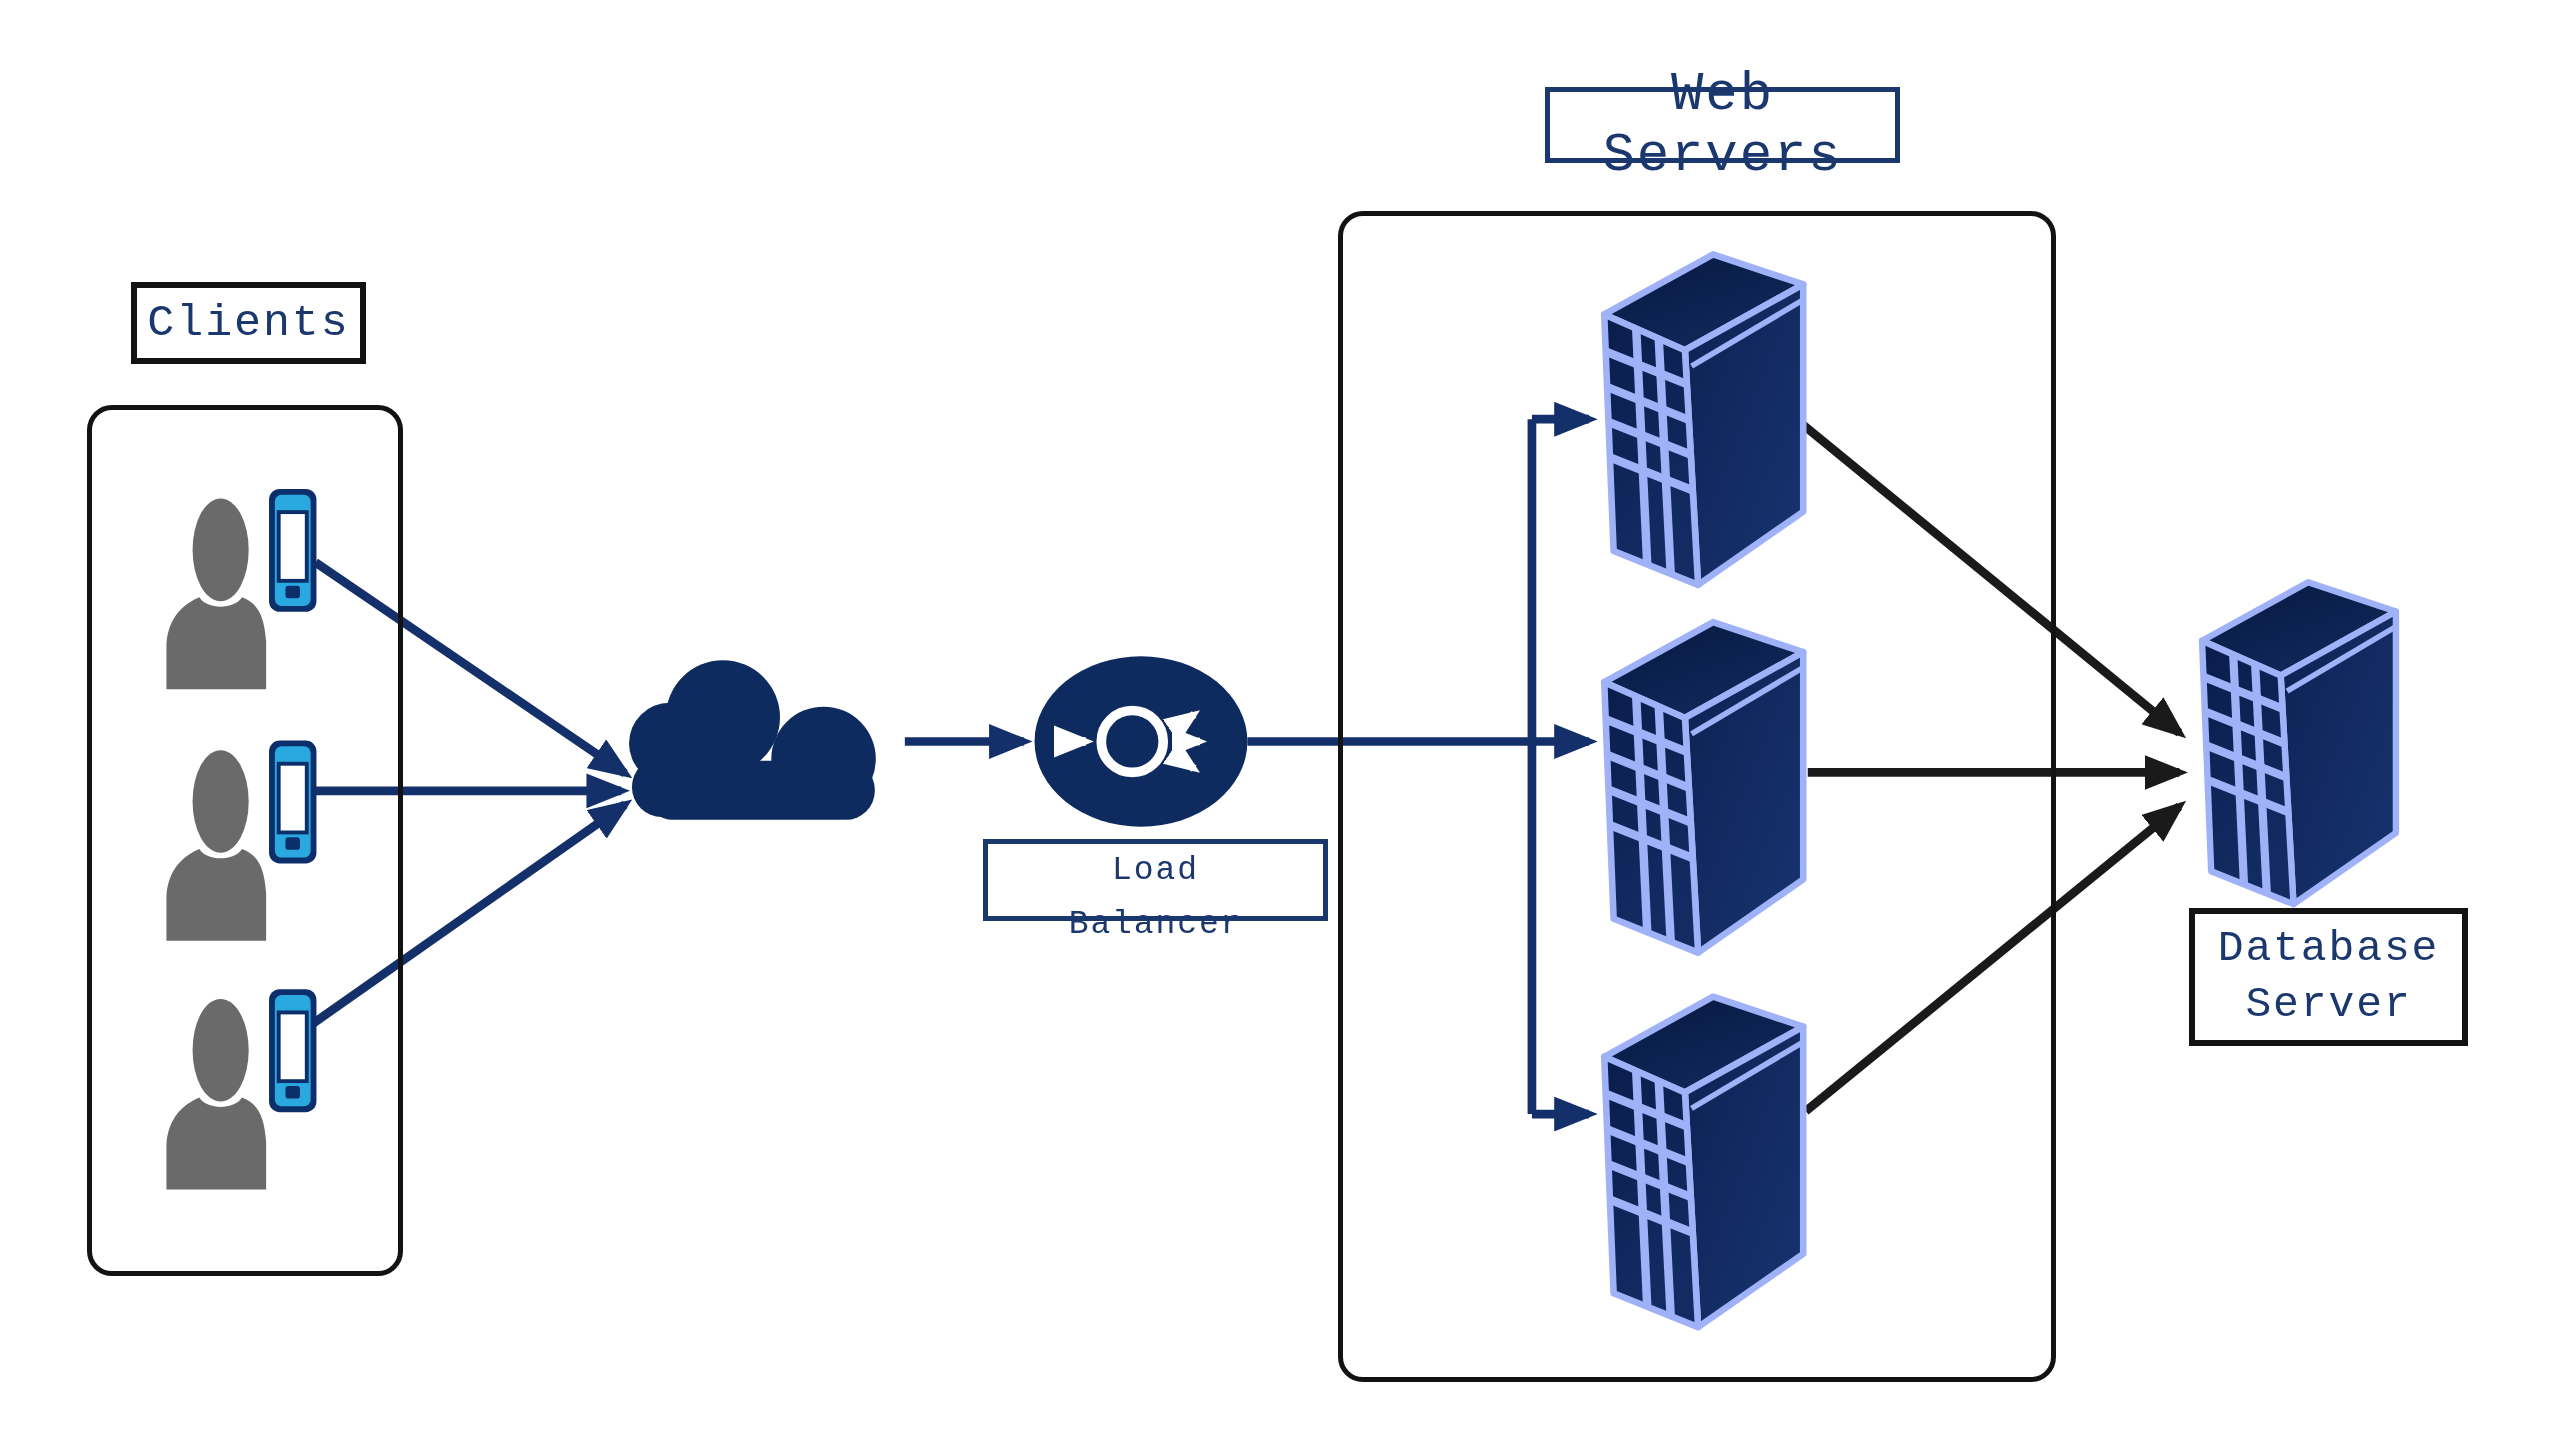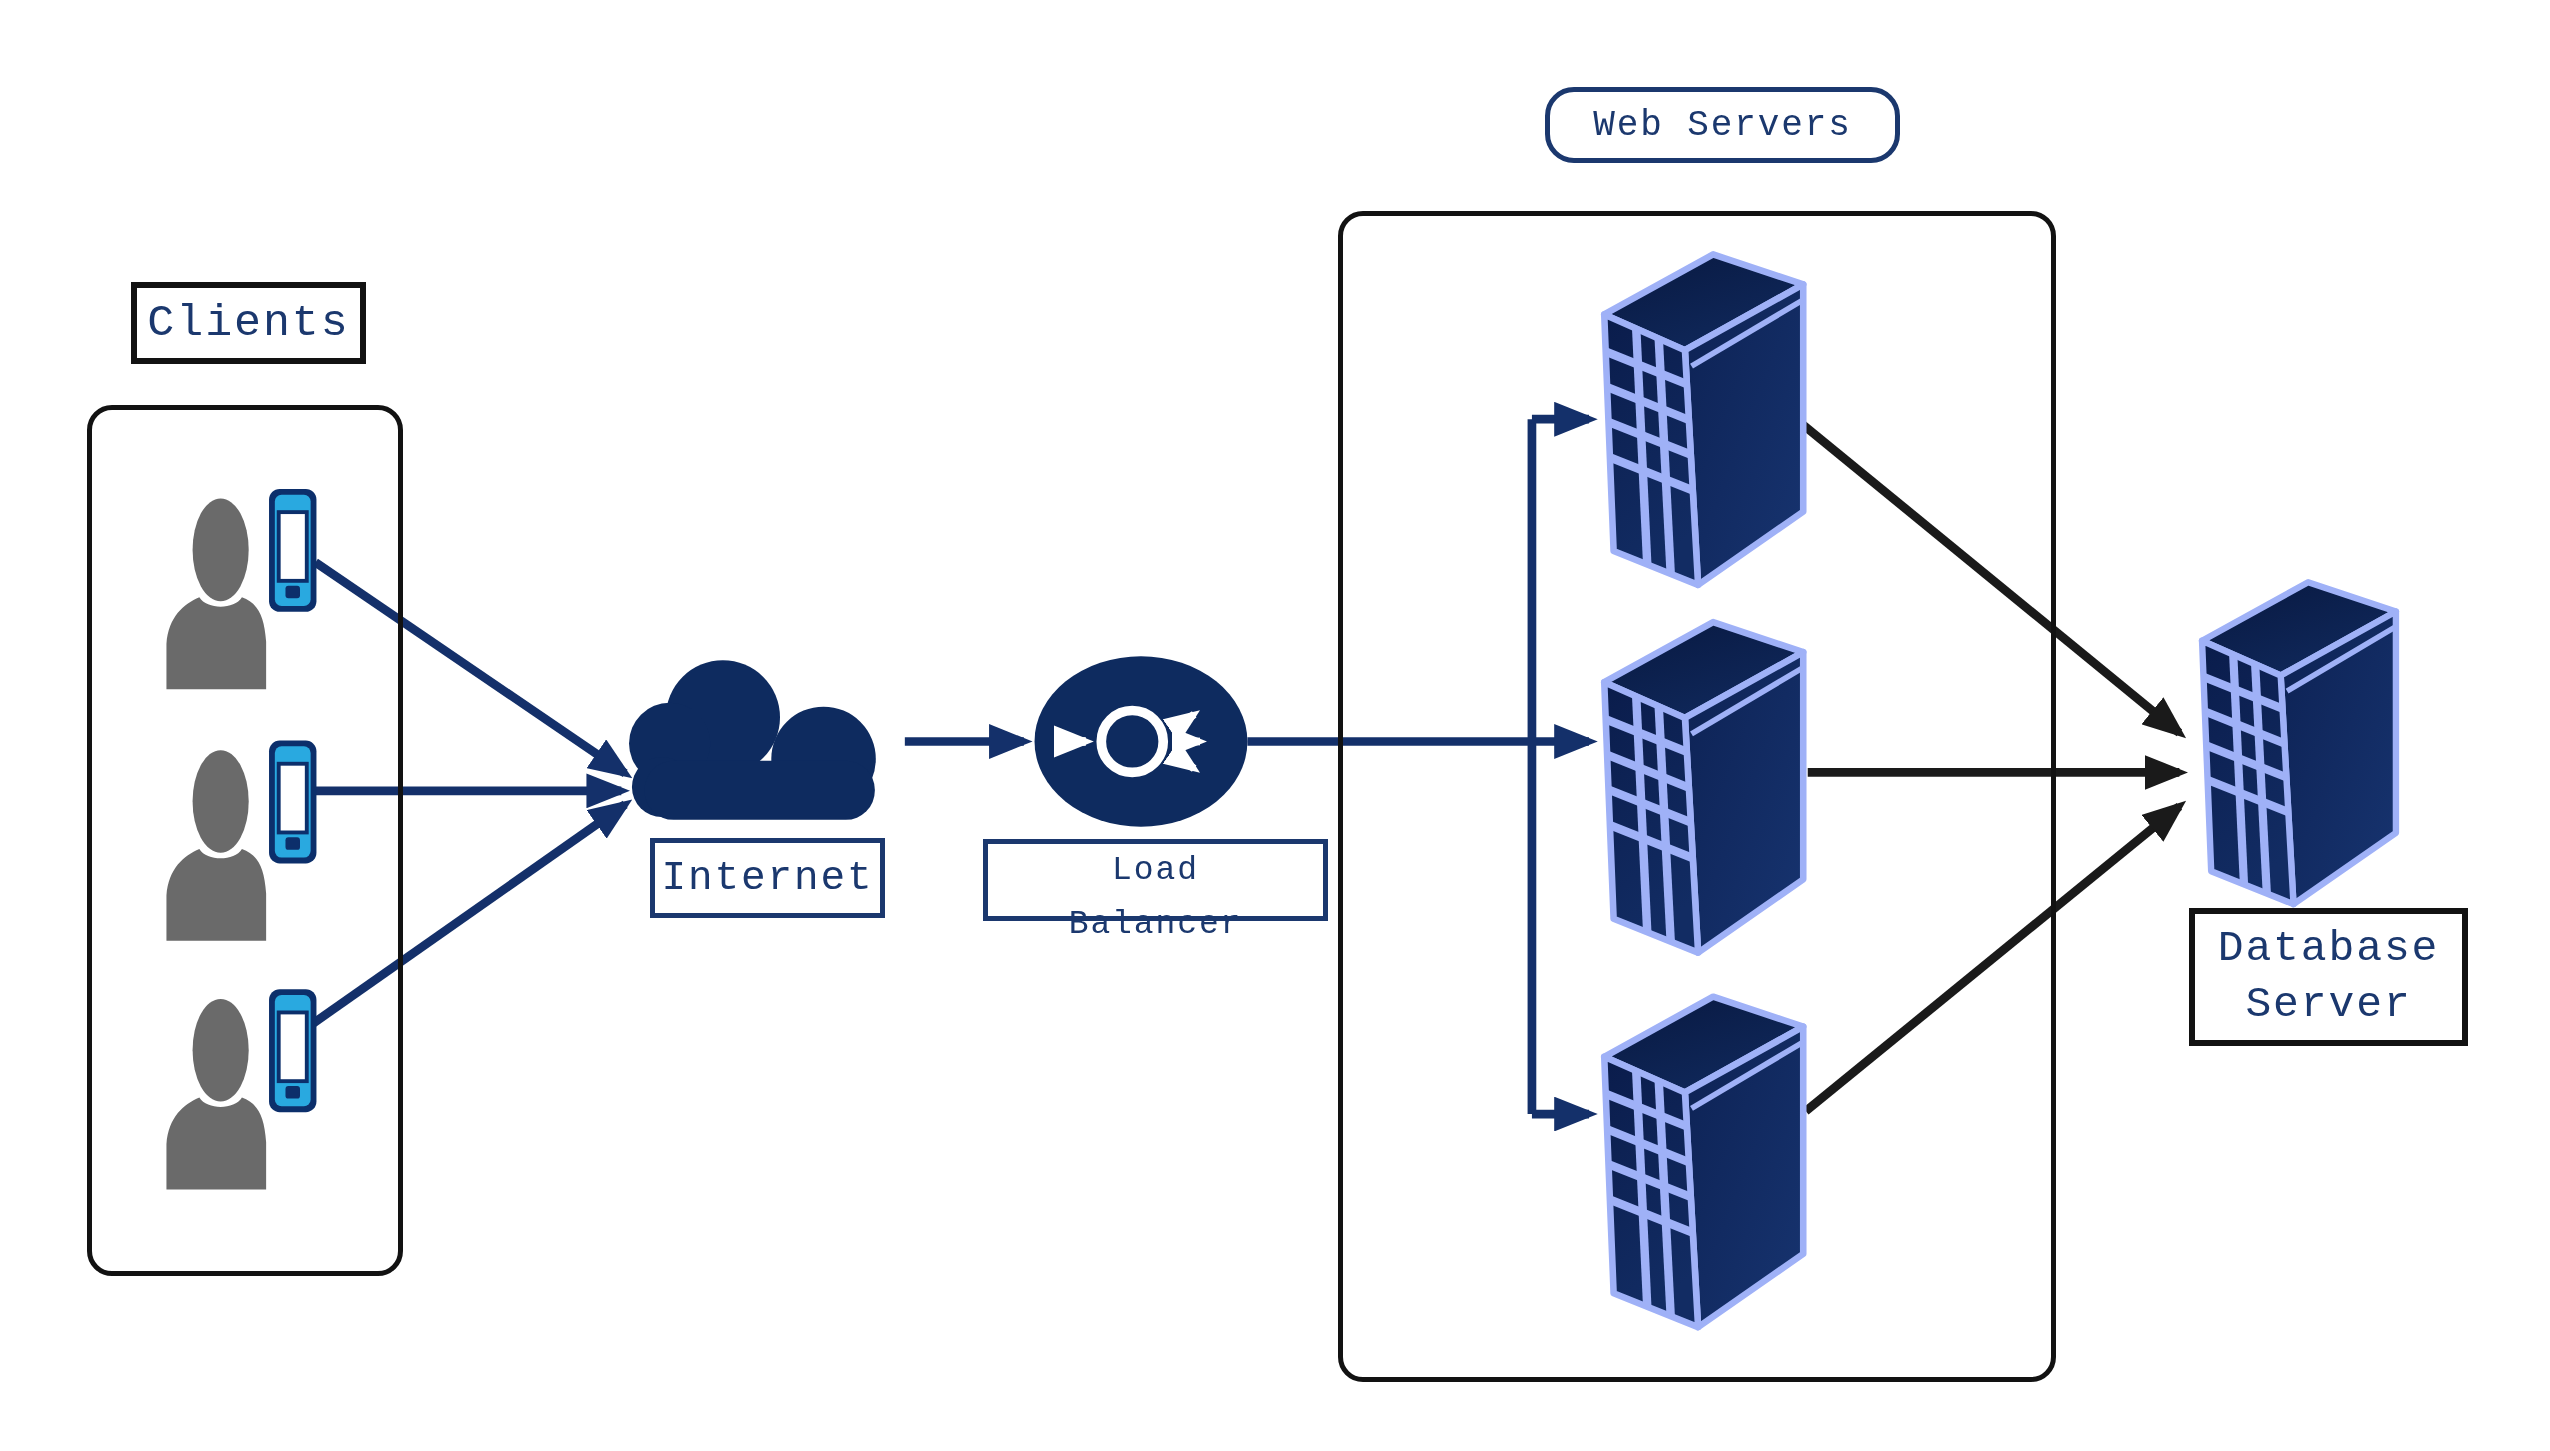--- a/index.html
+++ b/index.html
@@ -9,21 +9,21 @@
   .group-box{position:absolute;border:5.8px solid #121212;border-radius:25px;background:transparent;}
   .label-box{position:absolute;display:flex;align-items:center;justify-content:center;
              text-align:center;color:#1B386E;background:transparent;white-space:pre-line;
              letter-spacing:1.9px;}
   .label-navy{border:5.8px solid #1B386E;}
   .label-black{border:6.8px solid #121212;}
   .lbl-clients{left:131px;top:282px;width:223px;height:70px;font-size:45px;text-align:center;}
   .lbl-internet{left:650px;top:838px;width:225px;height:70px;font-size:41px;}
   .lbl-lb{left:983px;top:839px;width:335px;height:72px;font-size:33px;line-height:54px;
           align-items:flex-start;overflow:visible;}
-  .lbl-ws{left:1545px;top:87px;width:345px;height:66px;font-size:36px;border-radius:29px;}
+  .lbl-ws{left:1545px;top:87px;width:345px;height:66px;font-size:54px;}
   .lbl-db{left:2189px;top:908px;width:267px;height:126px;font-size:43px;line-height:56px;}
   .box-clients{left:87px;top:405px;width:306px;height:861px;}
   .box-servers{left:1338px;top:211px;width:708px;height:1161px;}
 </style>
 </head>
 <body>
 
 <div class="stage">
 
   <svg class="layer" width="2550" height="1452" viewBox="0 0 2635 1500">
@@ -133,21 +133,20 @@
     <use href="#server" transform="translate(1648,1020) scale(0.97)"></use>
 
     <use href="#server" transform="translate(2266,592) scale(0.945)"></use>
   </svg>
 
   <div class="group-box box-clients"></div>
   <div class="group-box box-servers"></div>
 
   <div class="label-box label-black lbl-clients">Clients</div>
 
-  <div class="label-box label-navy lbl-internet">Internet</div>
 
   <div class="label-box label-navy lbl-lb">Load
 Balancer</div>
 
   <div class="label-box label-navy lbl-ws">Web Servers</div>
 
   <div class="label-box label-black lbl-db">Database
 Server</div>
 
 </div>

